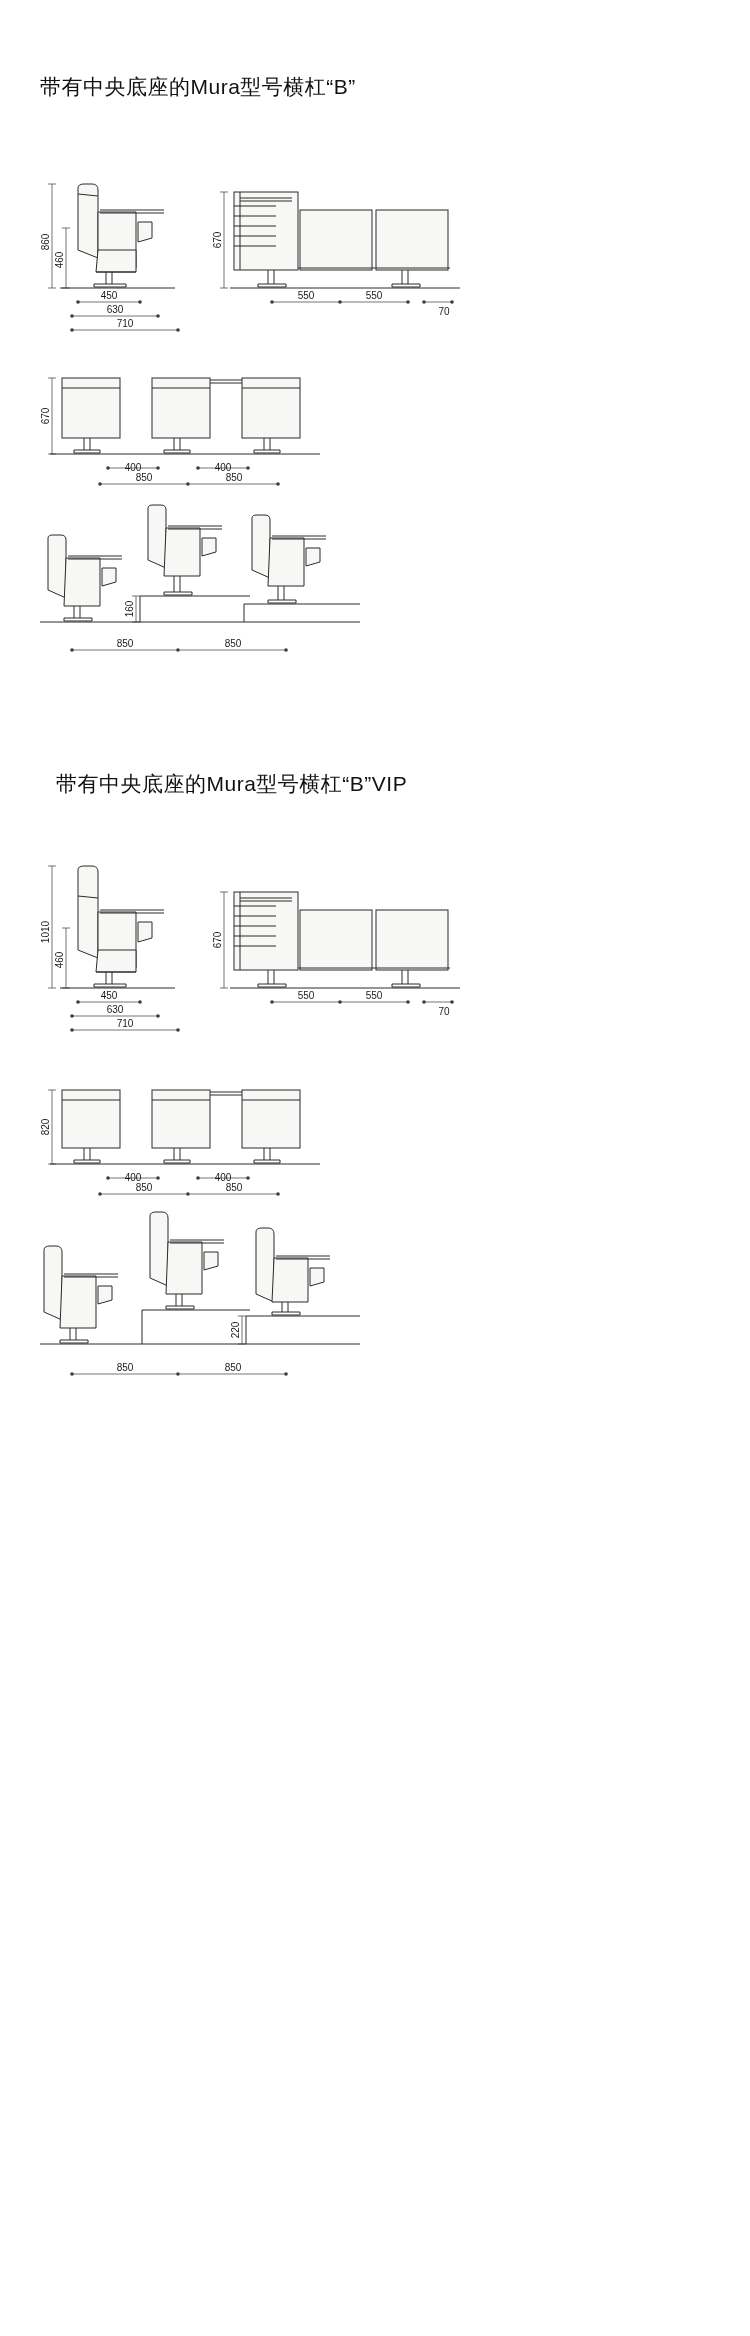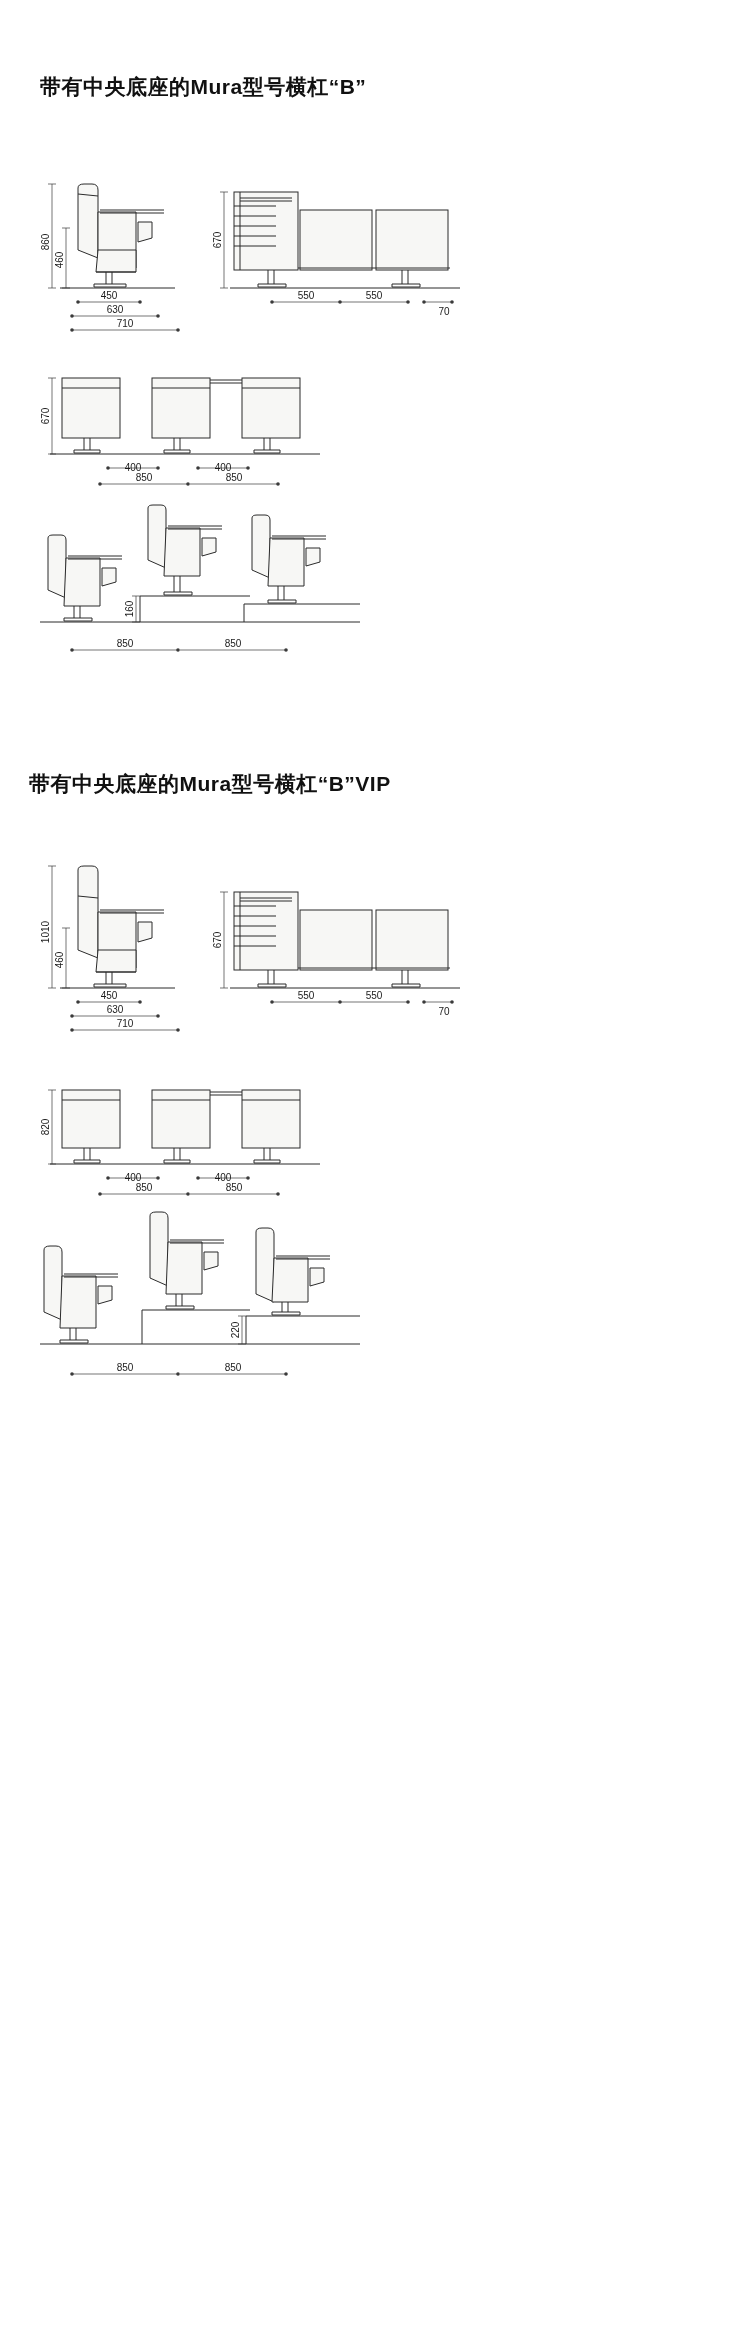--- a/index.html
+++ b/index.html
@@ -16,27 +16,27 @@
     overflow: hidden;
   }
   .page {
     position: relative;
     width: 750px;
     height: 2336px;
   }
   .section-title {
     position: absolute;
     font-size: 21px;
-    font-weight: 700;
+    font-weight: 400;
     letter-spacing: 0.5px;
     color: #111111;
     white-space: nowrap;
   }
   #title-1 { left: 40px; top: 73px; }
-  #title-2 { left: 29px; top: 770px; }
+  #title-2 { left: 56px; top: 770px; }
 
   .svg-block {
     position: absolute;
     left: 0;
     top: 0;
   }
   svg { display: block; }
 
   .ln { stroke: #2b2b2b; stroke-width: 1; fill: none; }
   .fill-light { fill: #f7f7f5; stroke: #2b2b2b; stroke-width: 1; }

